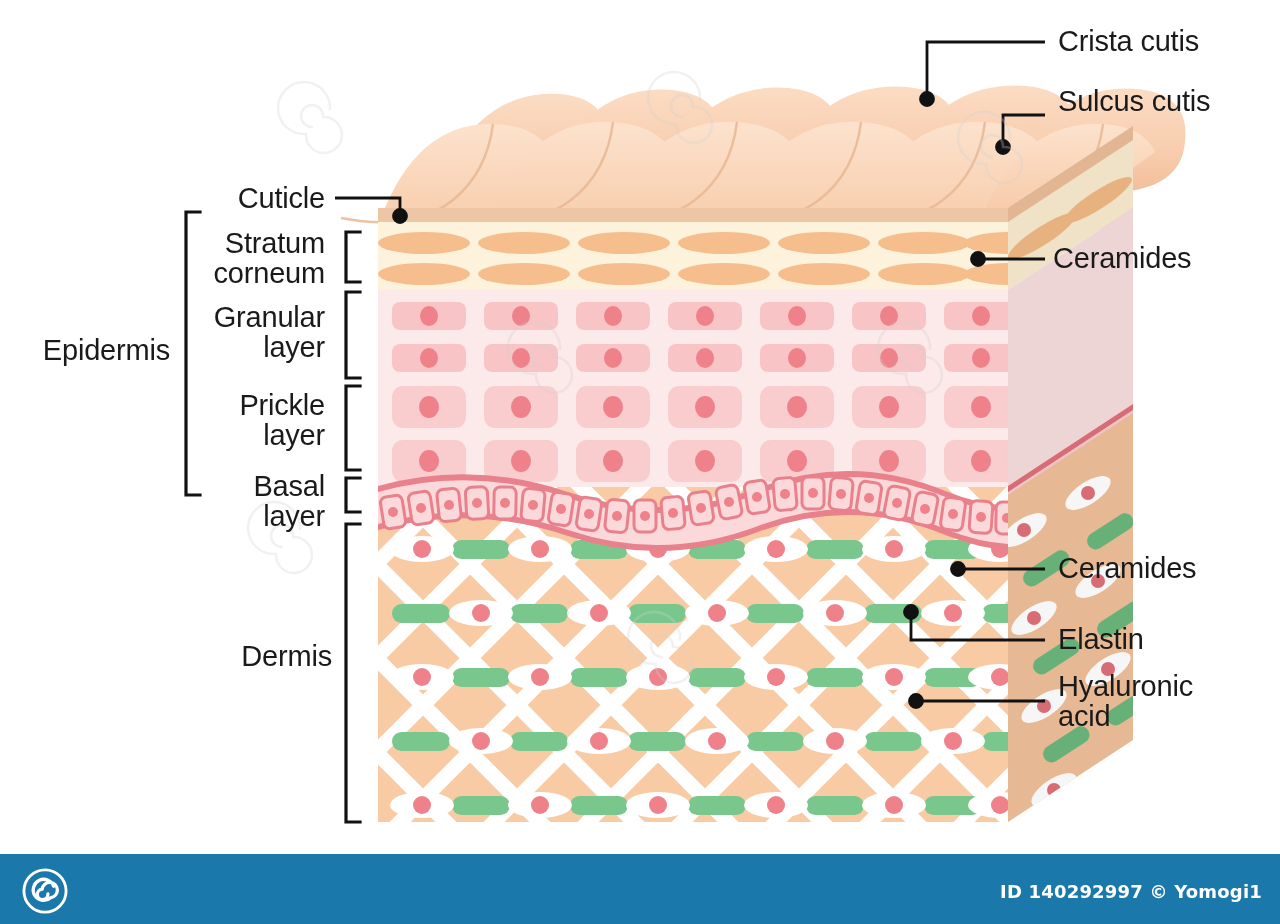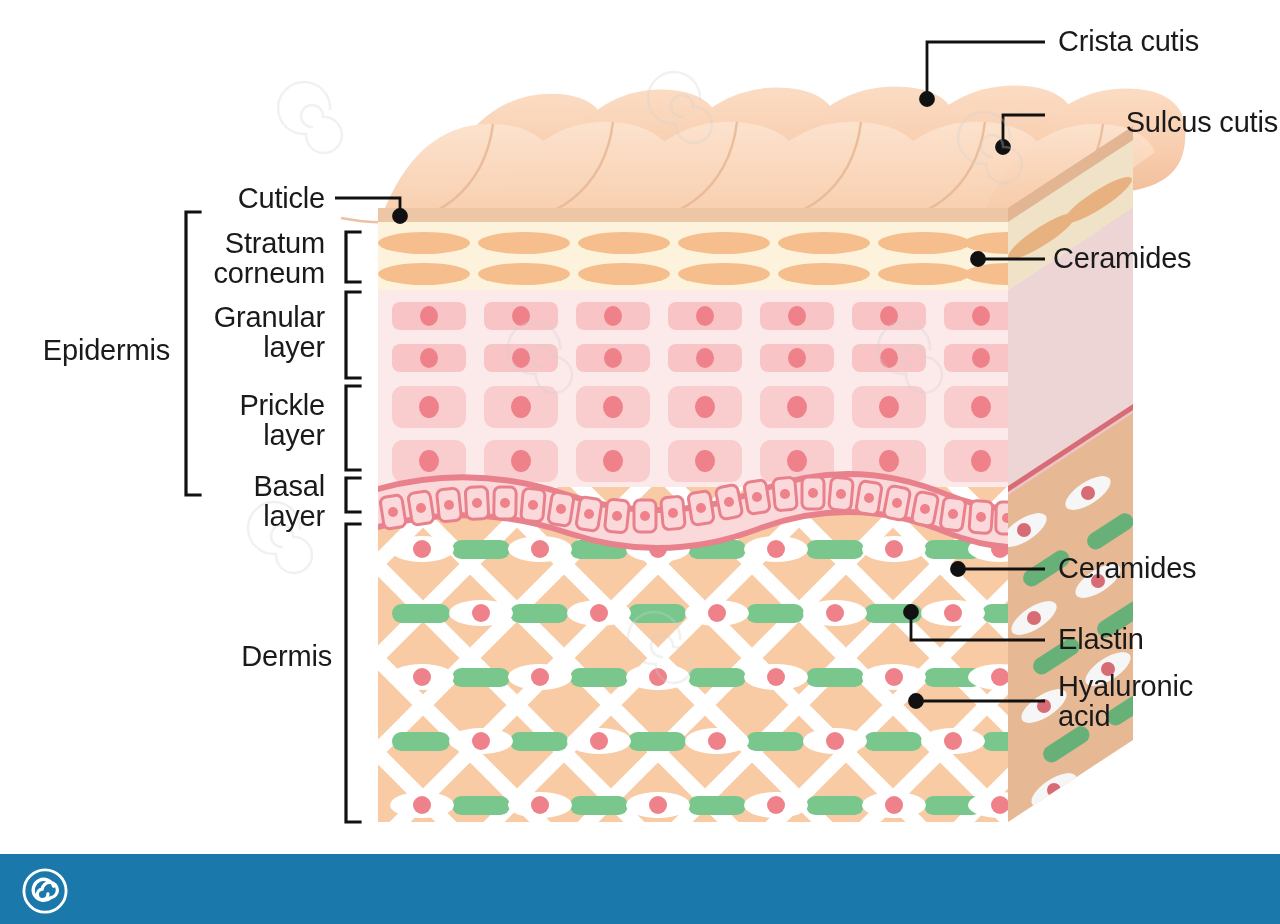--- a/index.html
+++ b/index.html
@@ -586,34 +586,35 @@
 
   <div class="lbl r" style="left:110px;top:471px;width:215px;">Basal
 layer</div>
 
   <div class="lbl r" style="left:0px;top:335px;width:170px;">Epidermis</div>
 
   <div class="lbl r" style="left:137px;top:641px;width:195px;">Dermis</div>
 
   <div class="lbl l" style="left:1058px;top:26px;width:220px;">Crista cutis</div>
 
-  <div class="lbl l" style="left:1058px;top:107px;width:220px;text-align:right;">Sulcus cutis</div>
+  <div class="lbl l" style="left:1058px;top:86px;width:220px;">Sulcus cutis</div>
 
   <div class="lbl l" style="left:1009px;top:243px;width:220px;margin-left:44px;">Ceramides</div>
 
   <div class="lbl l" style="left:1058px;top:553px;width:220px;">Ceramides</div>
 
   <div class="lbl l" style="left:1058px;top:624px;width:220px;">Elastin</div>
 
   <div class="lbl l" style="left:1058px;top:671px;width:220px;">Hyaluronic
 acid</div>
 
   <div class="footer"></div>
 
   <div class="ds-logo">
     <svg class="ds-mark" viewBox="0 0 48 48">
       <circle cx="24" cy="24" r="22" fill="none" stroke="#ffffff" stroke-width="3"></circle>
       <path d="M 33 19 a 11 11 0 1 0 -3 12 a 8 8 0 1 0 -9 -9 a 5.5 5.5 0 1 0 6 5" fill="none" stroke="#ffffff" stroke-width="3.4" stroke-linecap="round"></path>
     </svg>
   </div>
 
+  <div class="ds-id">ID 140292997 © Yomogi1</div>
 
 </div>
 
 </body></html>

